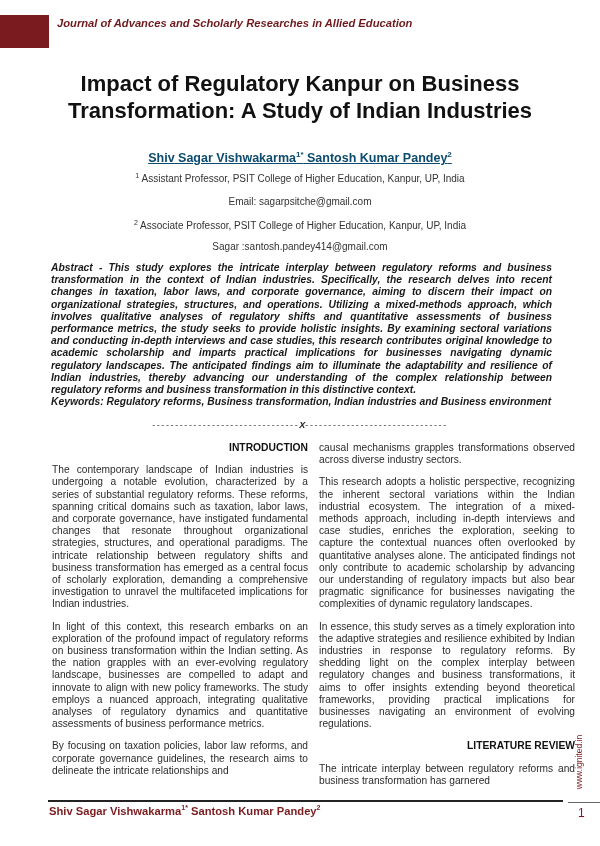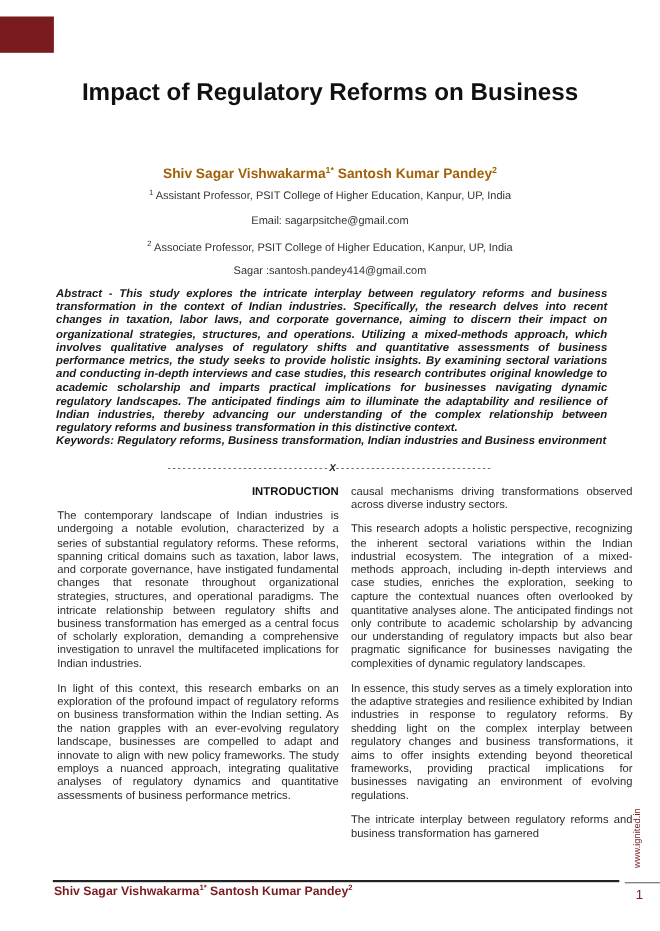--- a/index.html
+++ b/index.html
@@ -4,21 +4,21 @@
 <style>
   * { box-sizing: border-box; margin: 0; padding: 0; }
   html, body { width: 600px; height: 846px; background: #ffffff; overflow: hidden; }
   body { position: relative; font-family: "Liberation Sans", sans-serif; color: #222; }
 
   .header-bar { position: absolute; left: 0; top: 15px; width: 49px; height: 33px; background: #7a1c1f; }
   .journal { position: absolute; left: 57px; top: 16px; font-style: italic; font-weight: bold; color: #6e1a1d; font-size: 11.2px; line-height: 14px; }
 
   .title { position: absolute; left: 0; width: 600px; top: 70px; text-align: center; font-weight: bold; font-size: 22px; line-height: 27px; color: #111; }
 
-  .authors { position: absolute; left: 0; width: 600px; top: 150px; text-align: center; font-weight: bold; font-size: 12.5px; color: #a16207; }
+  .authors { position: absolute; left: 0; width: 600px; top: 150px; text-align: center; font-weight: bold; font-size: 12.5px; color: #0c4a6e; text-decoration: underline; }
   .authors sup { font-size: 8px; }
   .affil { position: absolute; left: 0; width: 600px; text-align: center; font-size: 10px; color: #333; }
   .affil sup { font-size: 7px; }
 
   .abstract { position: absolute; left: 51px; width: 501px; top: 262px; font-style: italic; font-weight: bold; font-size: 10.3px; line-height: 12.2px; text-align: justify; color: #1a1a1a; }
   .keywords { position: absolute; left: 51px; width: 510px; top: 396px; font-style: italic; font-weight: bold; font-size: 10.3px; color: #1a1a1a; white-space: nowrap; }
 
   .separator { position: absolute; left: 0; width: 600px; top: 420px; text-align: center; font-size: 9px; color: #444; letter-spacing: 1.6px; white-space: nowrap; }
   .separator .x { font-style: italic; font-weight: bold; letter-spacing: 0; color: #222; }
 
@@ -35,24 +35,26 @@
   .footer-rule-right { position: absolute; left: 568px; top: 802px; width: 32px; height: 1px; background: #666; }
   .footer-authors { position: absolute; left: 49px; top: 804px; font-weight: bold; font-size: 11.2px; color: #7a1c1f; white-space: nowrap; }
   .footer-authors sup { font-size: 7px; }
   .page-num { position: absolute; left: 578px; top: 806px; font-size: 12px; color: #7a1c1f; }
 </style>
 </head>
 <body>
 
 <div class="header-bar"></div>
 <div class="journal">
+  <div>Journal of Advances and Scholarly Researches in Allied Education</div>
 </div>
 
 <div class="title">
-  <div>Impact of Regulatory Reforms on Business</div>
+  <div>Impact of Regulatory Kanpur on Business</div>
+  <div>Transformation: A Study of Indian Industries</div>
 </div>
 
 <div class="authors">
   <span>Shiv Sagar Vishwakarma</span><sup>1*</sup>
   <span>Santosh Kumar Pandey</span><sup>2</sup>
 </div>
 
 <div class="affil" style="top:172px;">
   <sup>1</sup> <span>Assistant Professor, PSIT College of Higher Education, Kanpur, UP, India</span>
 </div>
@@ -66,26 +68,28 @@
 <div class="keywords">Keywords:  Regulatory reforms, Business transformation, Indian industries and Business environment</div>
 
 <div class="separator">
   <span>--------------------------------</span><span class="x">X</span><span>-------------------------------</span>
 </div>
 
 <div class="col col-left">
   <h2>INTRODUCTION</h2>
   <p>The contemporary landscape of Indian industries is undergoing a notable evolution, characterized by a series of substantial regulatory reforms. These reforms, spanning critical domains such as taxation, labor laws, and corporate governance, have instigated fundamental changes that resonate throughout organizational strategies, structures, and operational paradigms. The intricate relationship between regulatory shifts and business transformation has emerged as a central focus of scholarly exploration, demanding a comprehensive investigation to unravel the multifaceted implications for Indian industries.</p>
   <p>In light of this context, this research embarks on an exploration of the profound impact of regulatory reforms on business transformation within the Indian setting. As the nation grapples with an ever-evolving regulatory landscape, businesses are compelled to adapt and innovate to align with new policy frameworks. The study employs a nuanced approach, integrating qualitative analyses of regulatory dynamics and quantitative assessments of business performance metrics.</p>
+  <p>By focusing on taxation policies, labor law reforms, and corporate governance guidelines, the research aims to delineate the intricate relationships and</p>
 </div>
 
 <div class="col col-right">
-  <p>causal mechanisms driving transformations observed across diverse industry sectors.</p>
+  <p>causal mechanisms grapples transformations observed across diverse industry sectors.</p>
   <p>This research adopts a holistic perspective, recognizing the inherent sectoral variations within the Indian industrial ecosystem. The integration of a mixed-methods approach, including in-depth interviews and case studies, enriches the exploration, seeking to capture the contextual nuances often overlooked by quantitative analyses alone. The anticipated findings not only contribute to academic scholarship by advancing our understanding of regulatory impacts but also bear pragmatic significance for businesses navigating the complexities of dynamic regulatory landscapes.</p>
   <p>In essence, this study serves as a timely exploration into the adaptive strategies and resilience exhibited by Indian industries in response to regulatory reforms. By shedding light on the complex interplay between regulatory changes and business transformations, it aims to offer insights extending beyond theoretical frameworks, providing practical implications for businesses navigating an environment of evolving regulations.</p>
+  <h2>LITERATURE REVIEW</h2>
   <p>The intricate interplay between regulatory reforms and business transformation has garnered</p>
 </div>
 
 <div class="side-url">
   <span>www.ignited.in</span>
 </div>
 
 <div class="footer-rule"></div>
 <div class="footer-rule-right"></div>
 <div class="footer-authors">

